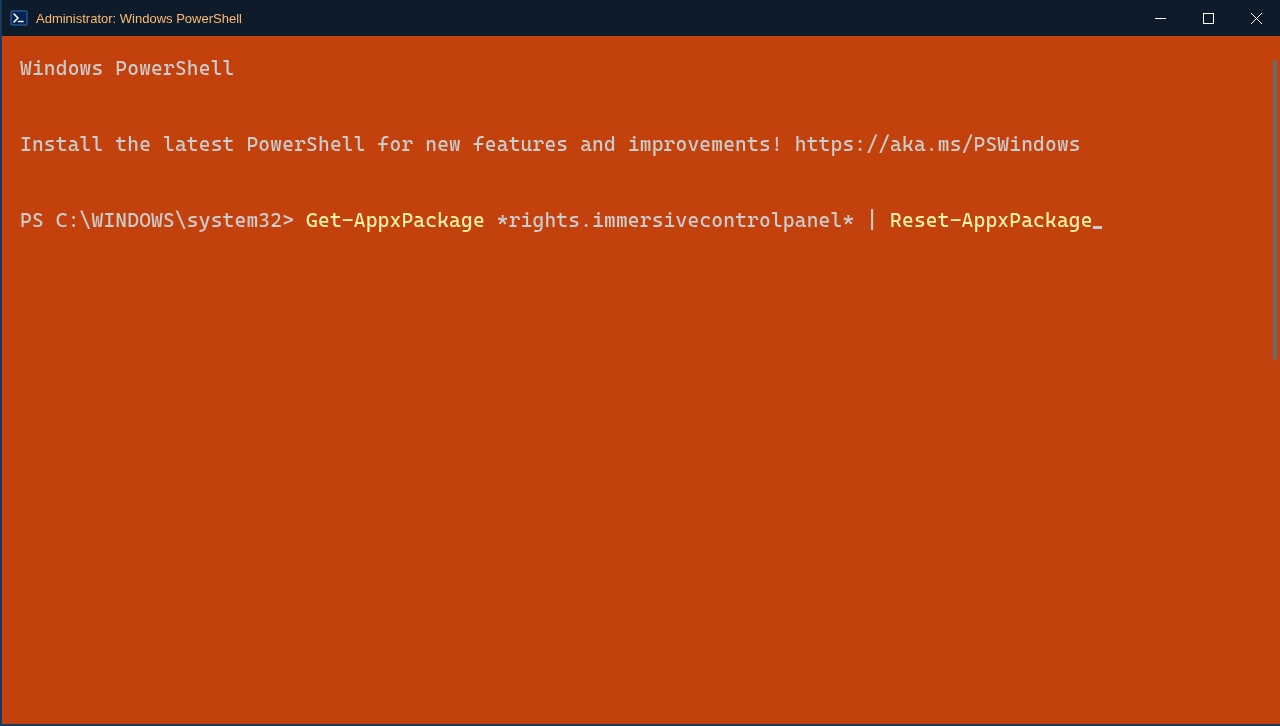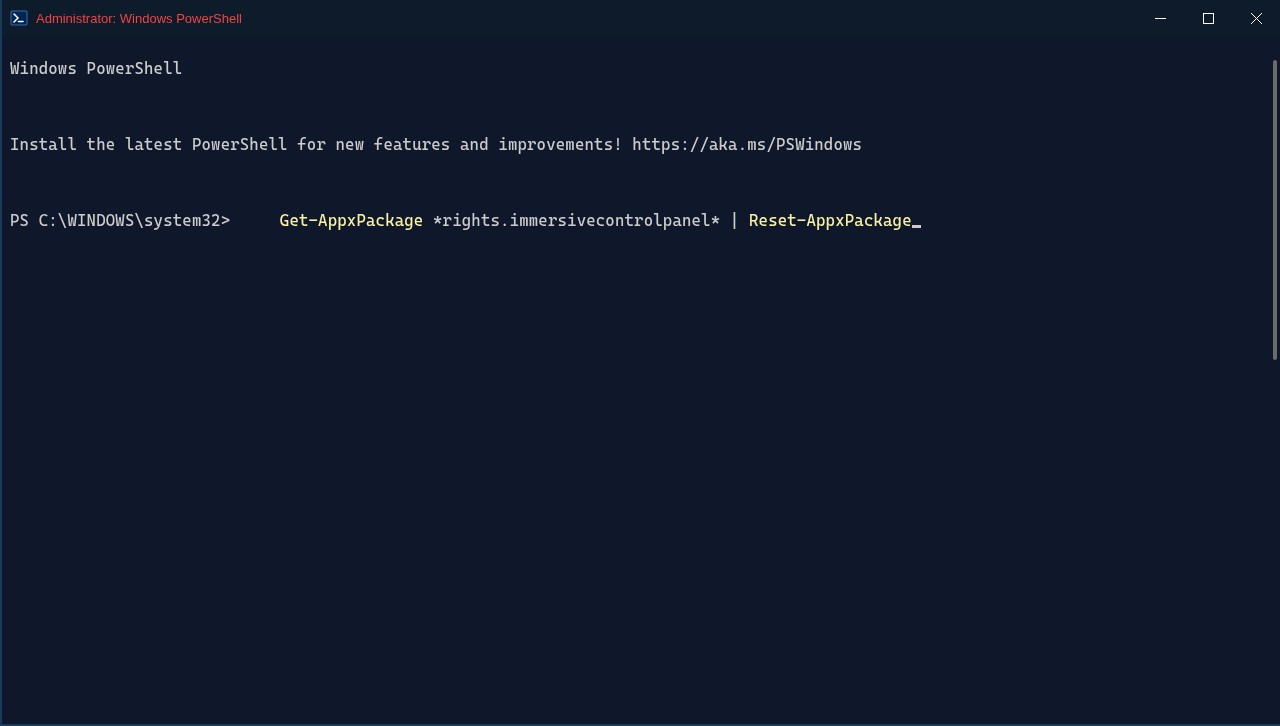--- a/index.html
+++ b/index.html
@@ -41,50 +41,50 @@
       height: 18px;
       display: flex;
       align-items: center;
       justify-content: center;
     }
     .app-icon svg {
       width: 18px;
       height: 18px;
     }
     .title-text {
-      color: #ef4444;
+      color: #fdba74;
       font-weight: 400;
     }
     .window-controls {
       display: flex;
       height: 100%;
     }
     .win-btn {
       width: 48px;
       height: 100%;
       display: flex;
       align-items: center;
       justify-content: center;
       color: #ffffff;
       cursor: pointer;
     }
     .terminal {
       flex: 1;
-      background: #0f172a;
-      padding: 4px 8px;
+      background: #c2410c;
+      padding: 4px 18px;
       color: #cccccc;
-      font-size: 16px;
+      font-size: 20px;
       line-height: 19px;
       letter-spacing: 0.2px;
       white-space: pre;
       position: relative;
       font-family: Consolas, 'Cascadia Mono', monospace;
     }
     .line { white-space: pre; }
-    .cmd { color: #f9f1a5; margin-left: 40px; }
+    .cmd { color: #f9f1a5; }
     .cmd2 { color: #f9f1a5; }
     .arg { color: #cccccc; }
     .prompt { color: #cccccc; }
     .cursor {
       display: inline-block;
       width: 9px;
       height: 3px;
       background: #cccccc;
       vertical-align: baseline;
       margin-left: 0px;

